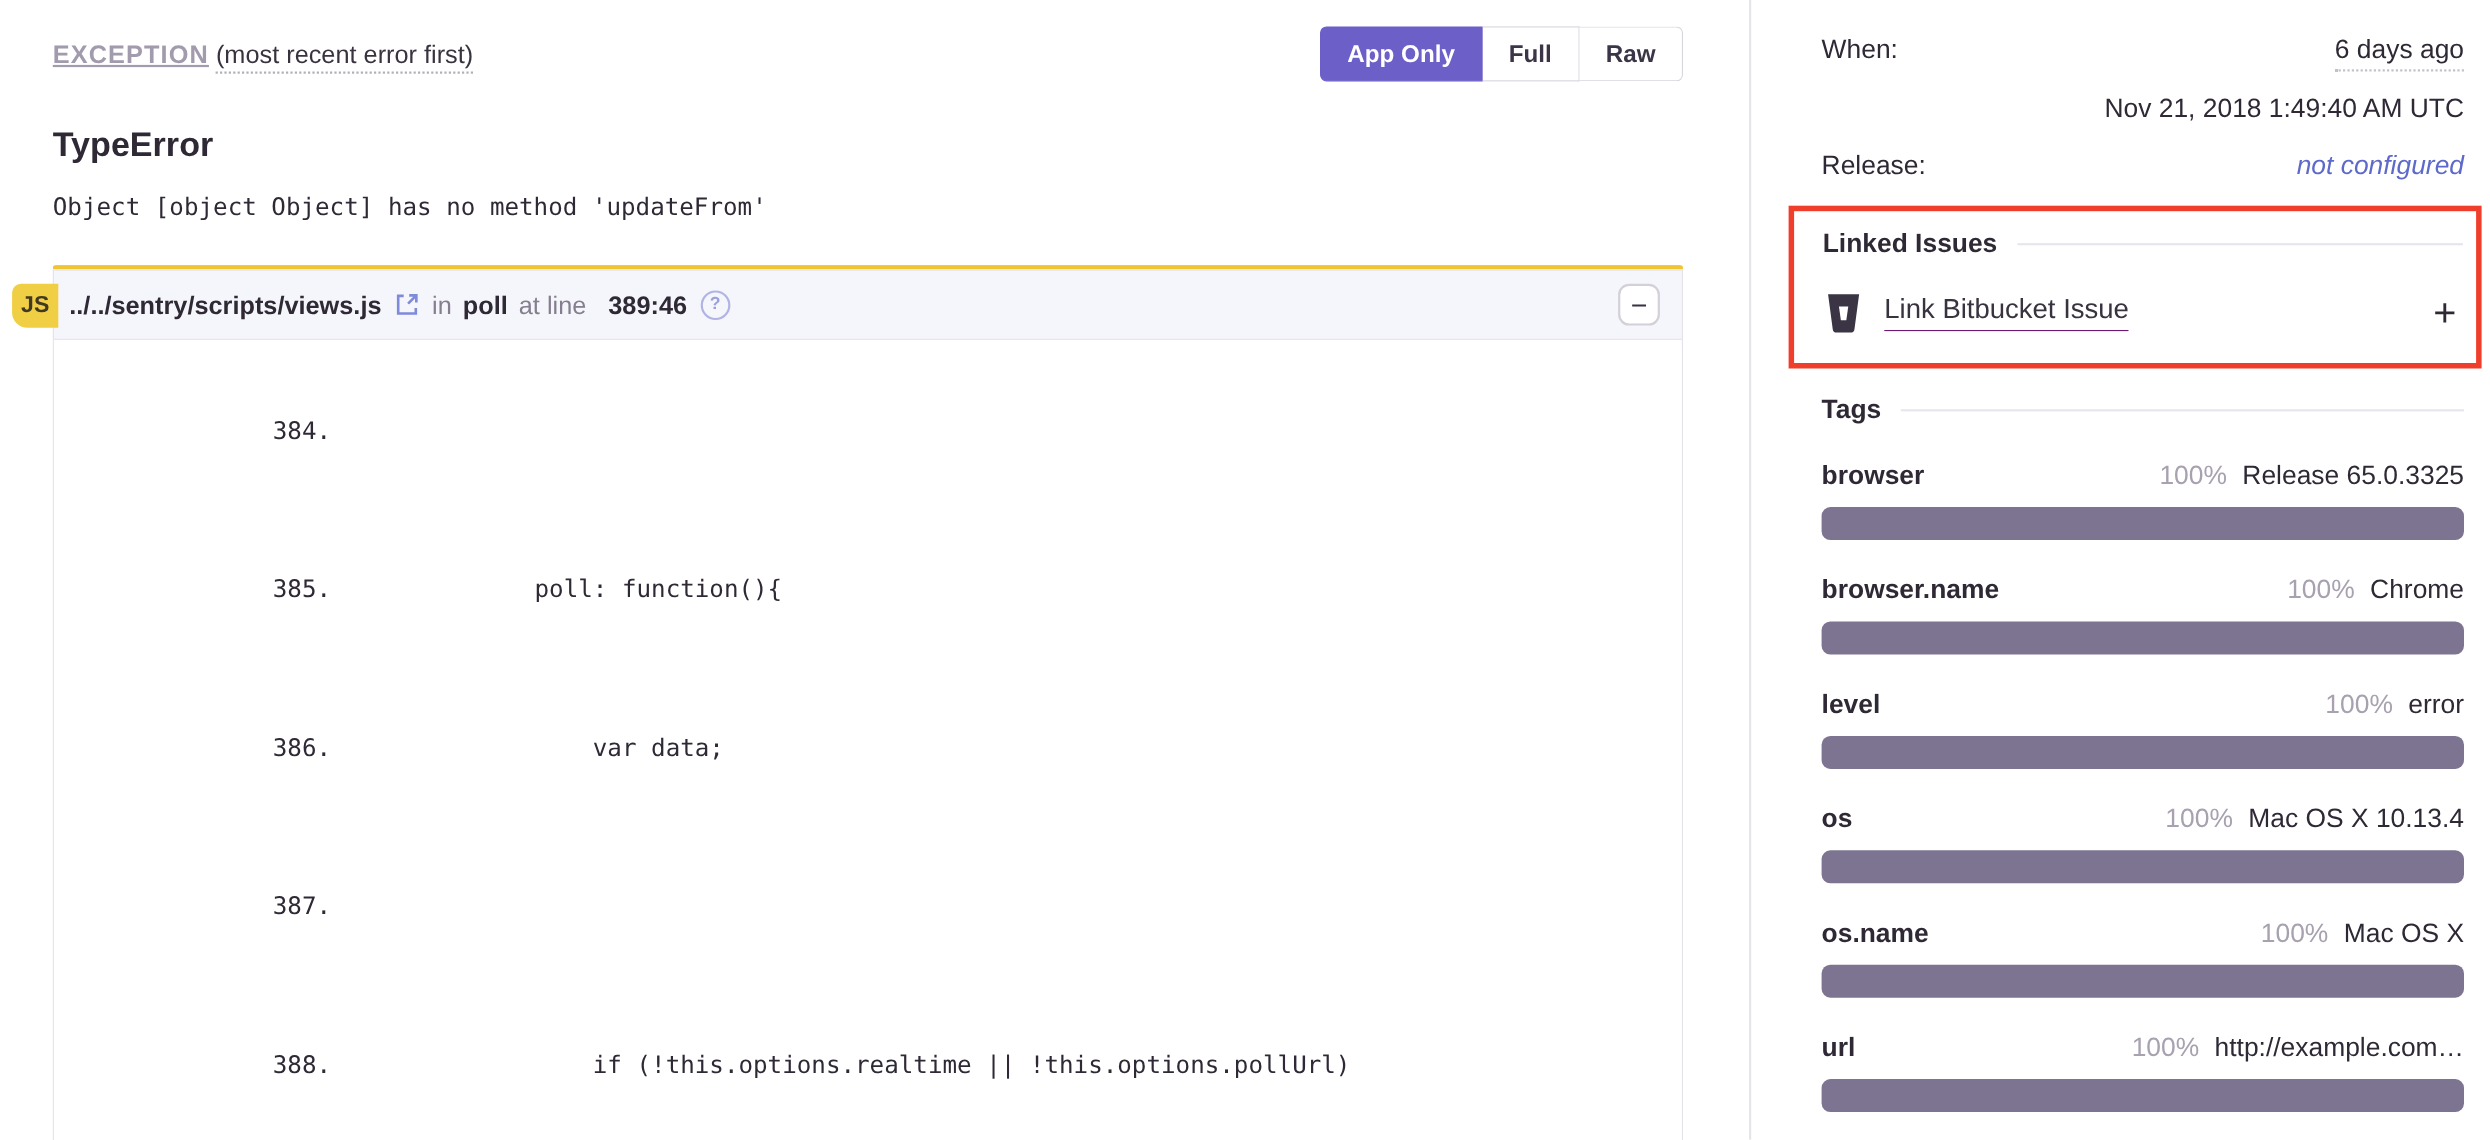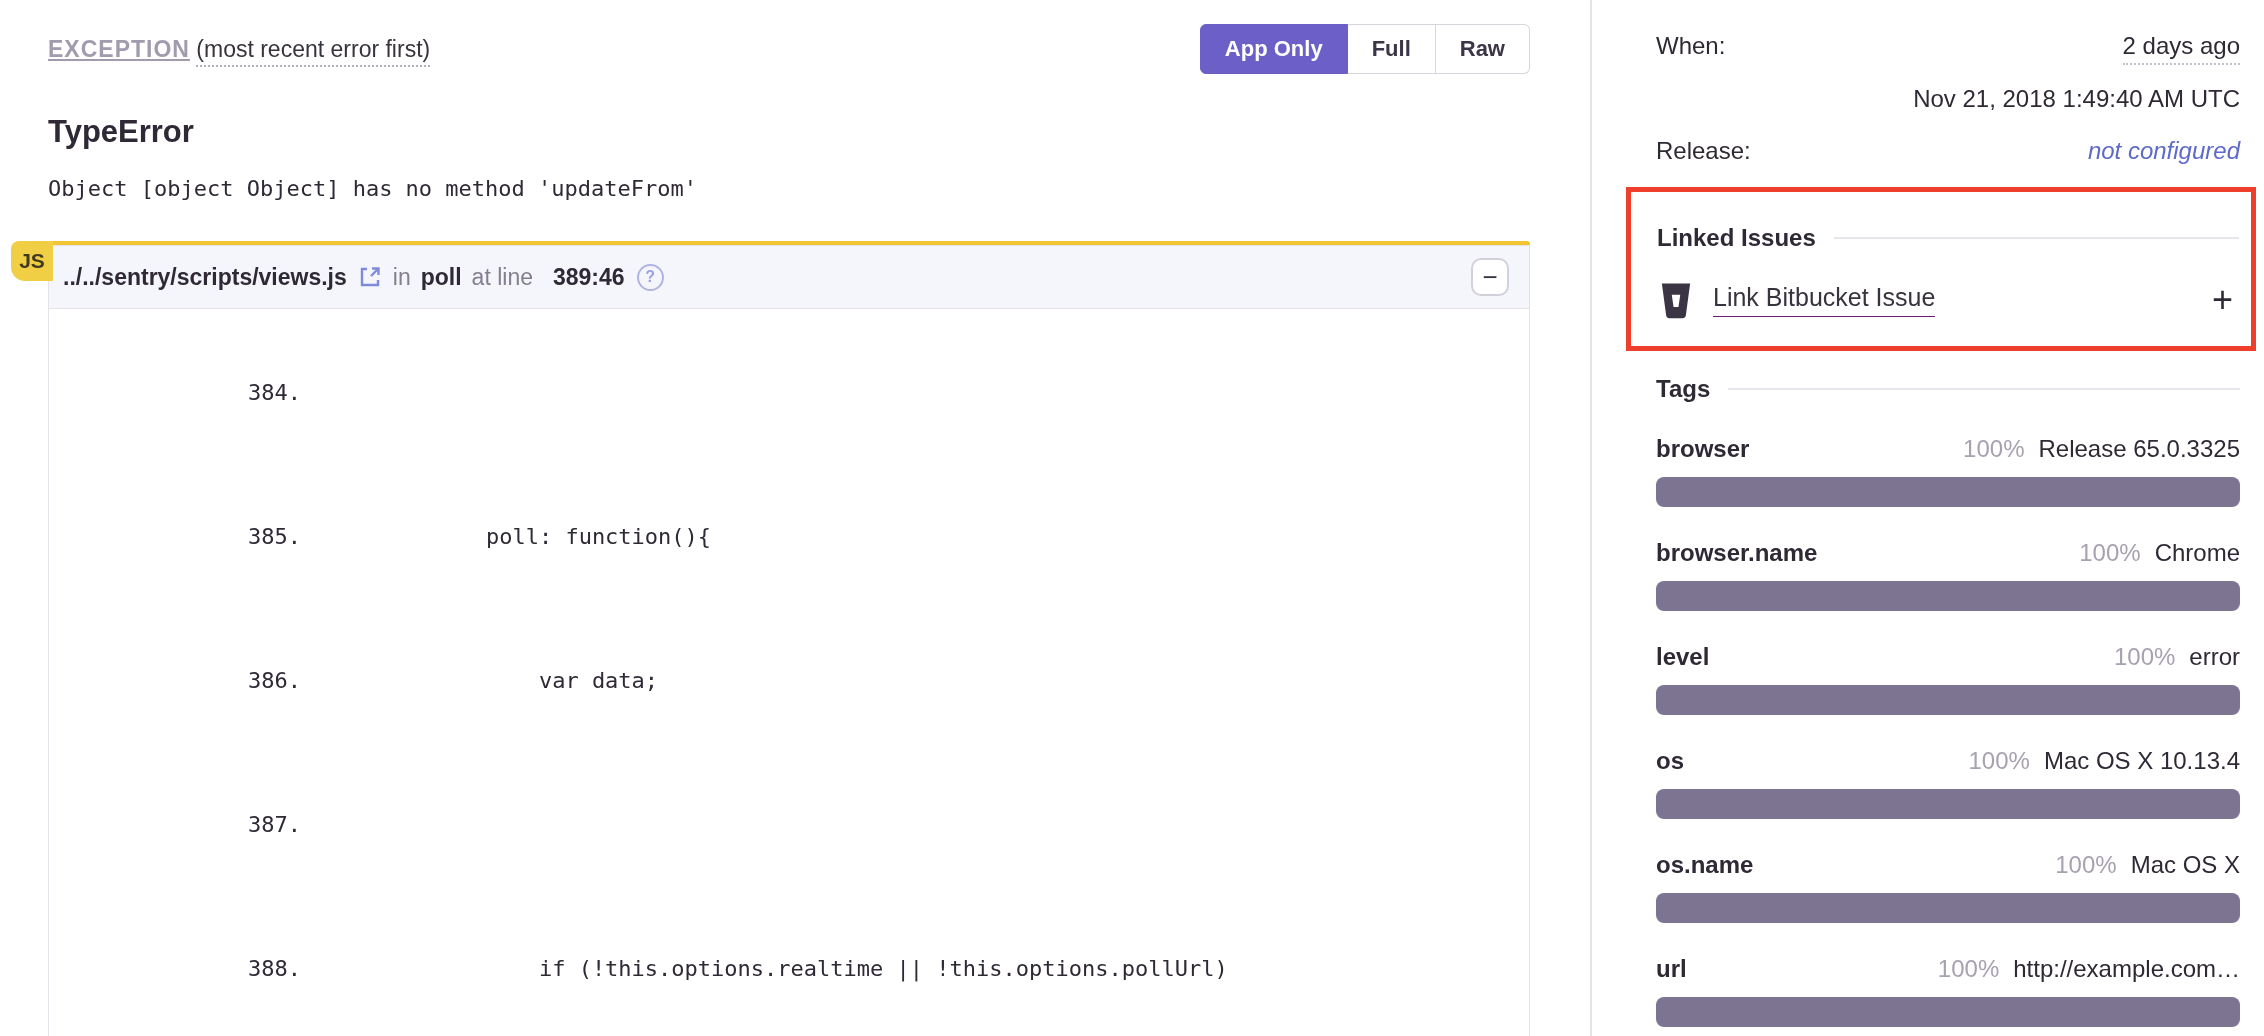--- a/index.html
+++ b/index.html
@@ -23,21 +23,21 @@
     border:1px solid #d8d5dd; border-left-width:0; color:#3c3547; cursor:pointer; line-height:1; }
   .toggle-btn:first-child { border-left-width:1px; border-radius:6px 0 0 6px; }
   .toggle-btn:last-child { border-radius:0 6px 6px 0; }
   .toggle-btn.active { background:#6c5fc7; border-color:#6c5fc7; color:#fff; }
 
   .error-type { margin:40px 48px 0; font-size:31px; font-weight:bold; color:#2f2936; }
   .error-msg { margin:26px 48px 0; font-family:"DejaVu Sans Mono", monospace; font-size:22px; color:#2f2936; }
 
   
   .frames { position:relative; margin:40px 60px 0 48px; }
-  .js-badge { position:absolute; left:-37px; top:0px; width:42px; height:40px; z-index:2;
+  .js-badge { position:absolute; left:-37px; top:17px; width:42px; height:40px; z-index:2;
     background:#f0cf44; color:#423a20; font-weight:bold; font-size:21px;
     display:flex; align-items:center; justify-content:center; border-radius:8px 0 0 14px; }
   .frame-expanded { border-top:4px solid #f0c531; border-radius:3px 3px 0 0; }
   .frame-header, .frame-collapsed { background:#f5f6fb; border:1px solid #e5e2e9;
     display:flex; align-items:center; height:64px; padding:0 20px 0 14px; font-size:23px; }
   .frame-path { font-weight:bold; color:#2f2936; }
   .frame-dim { color:#847e8e; margin:0 10px; }
   .frame-fn, .frame-line { font-weight:bold; color:#2f2936; }
   .frame-line { margin-left:10px; }
   .spacer { flex:1; }
@@ -61,21 +61,21 @@
   
   .side-row { display:flex; justify-content:space-between; align-items:baseline; font-size:24px; }
   .when-row { margin-top:32px; }
   .side-label { color:#2f2936; }
   .when-rel { border-bottom:2px dotted #c4bfcb; padding-bottom:3px; cursor:pointer; }
   .when-abs { text-align:right; margin-top:20px; font-size:24px; }
   .release-row { margin-top:24px; }
   .release-val { font-style:italic; color:#5e6ac9; cursor:pointer; }
 
   .red-box { border:5px solid #f03e2d; margin:22px -16px 0 -30px; padding:16px 12px 26px 26px; }
-  .section-head { display:flex; align-items:center; font-size:24px; font-weight:bold;margin-top:16px; }
+  .section-head { display:flex; align-items:center; font-size:24px; font-weight:bold; }
   .section-rule { flex:1; height:2px; background:#e8e6ec; margin-left:18px; }
   .link-row { display:flex; align-items:center; margin-top:28px; }
   .bb-icon { line-height:0; margin-right:18px; cursor:pointer; }
   .bb-link { font-size:25px; color:#39323f; border-bottom:1px solid #701a75; padding-bottom:4px; cursor:pointer; }
   .plus-link { font-size:36px; font-weight:200; color:#2f2936; cursor:pointer; line-height:1; margin-right:6px; }
 
   .tags-section { margin-top:24px; }
   .tag-row { margin-top:32px; }
   .tag-top { display:flex; align-items:flex-start; font-size:24px; }
   .tag-key { font-weight:bold; cursor:pointer; }
@@ -151,21 +151,21 @@
 
   </div>
 </div>
 
 <div class="v-divider"></div>
 
 <div class="sidebar">
 
   <div class="side-row when-row">
     <span class="side-label">When:</span>
-    <span class="when-rel">2 days ago</span>
+    <span class="when-rel">6 days ago</span>
   </div>
   <div class="when-abs">Nov 21, 2018 1:49:40 AM UTC</div>
 
   <div class="side-row release-row">
     <span class="side-label">Release:</span>
     <span class="release-val">not configured</span>
   </div>
 
   <div class="red-box">
     <div class="section-head">

